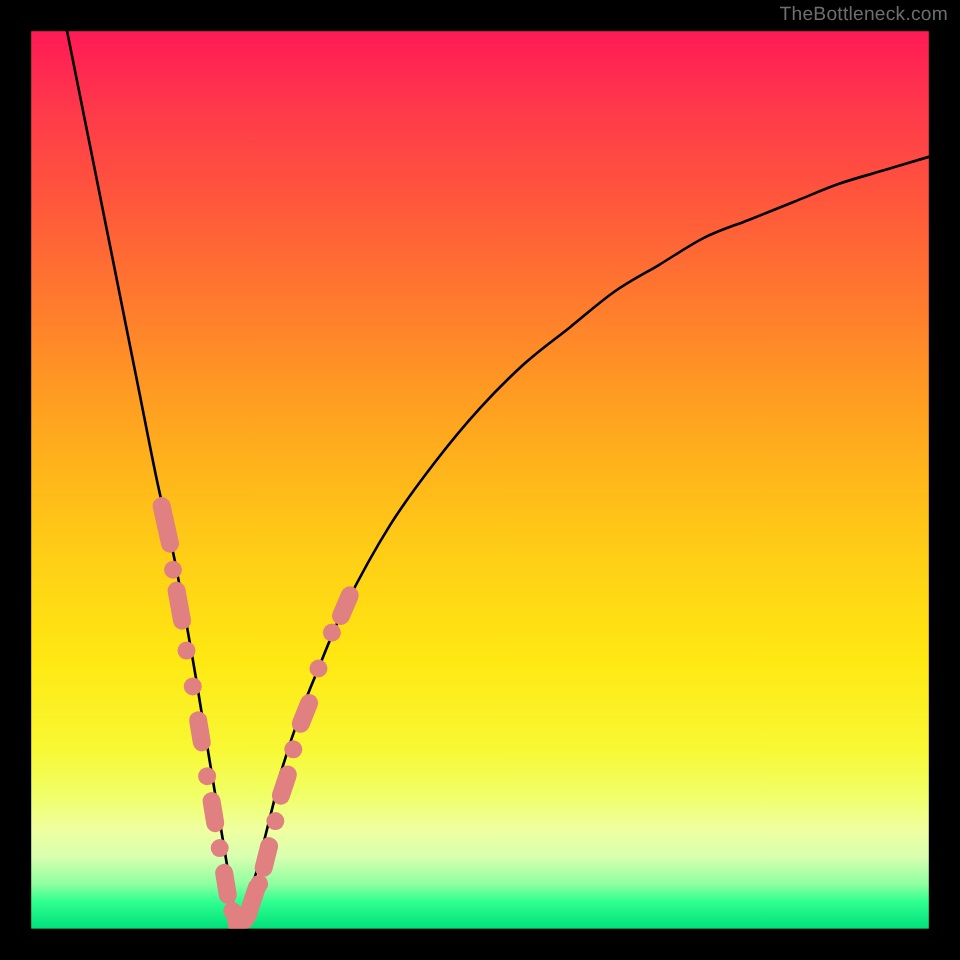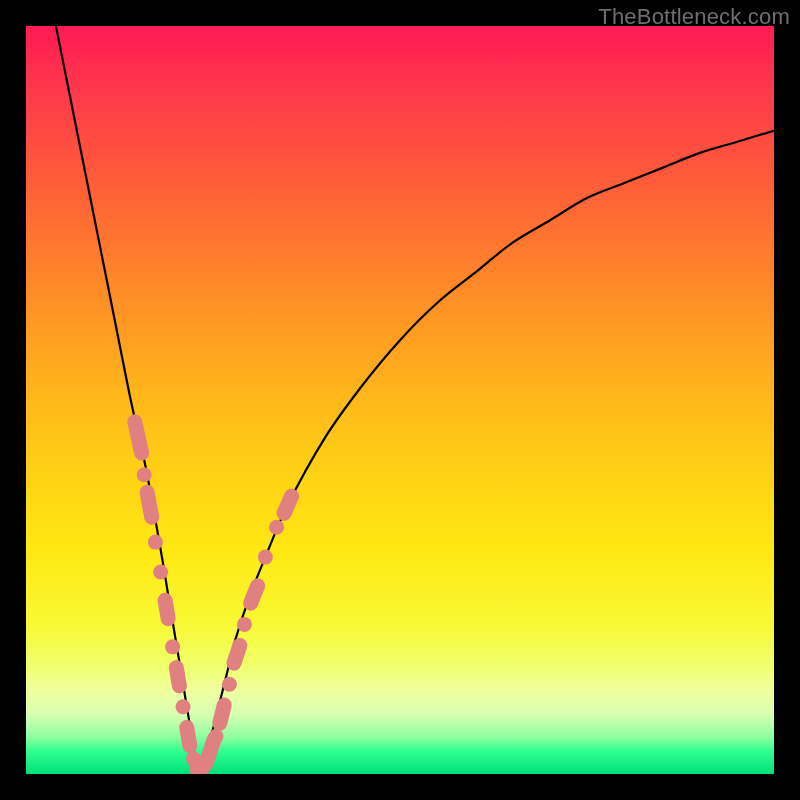--- a/index.html
+++ b/index.html
@@ -41,21 +41,21 @@
     right: 0;
     bottom: 0;
     height: 26px;
     background: #000;
   }
   .watermark {
     position: absolute;
     top: 4px;
     right: 10px;
     color: #6e6e6e;
-    font-size: 22px;
+    font-size: 16px;
     letter-spacing: 0.2px;
     font-weight: 500;
     user-select: none;
   }
   svg.plot {
     position: absolute;
     left: 26px;
     top: 26px;
     width: 748px;
     height: 748px;

